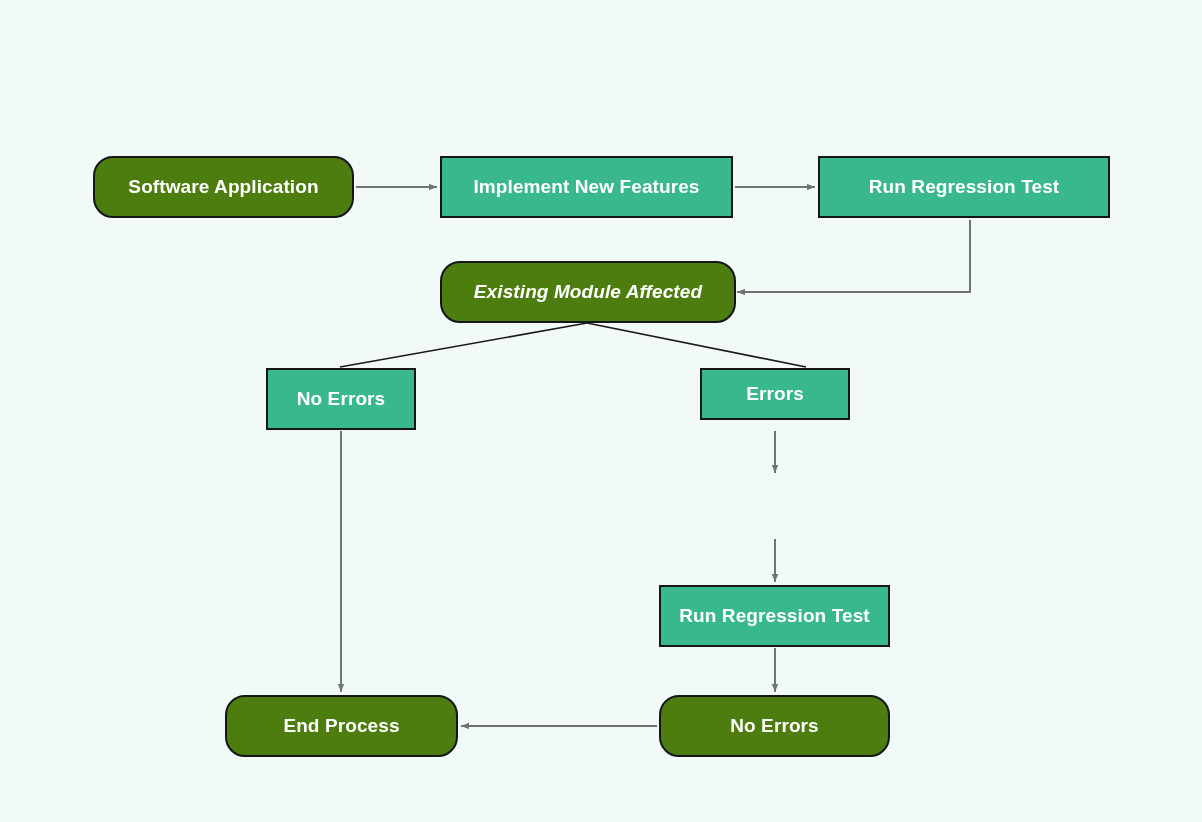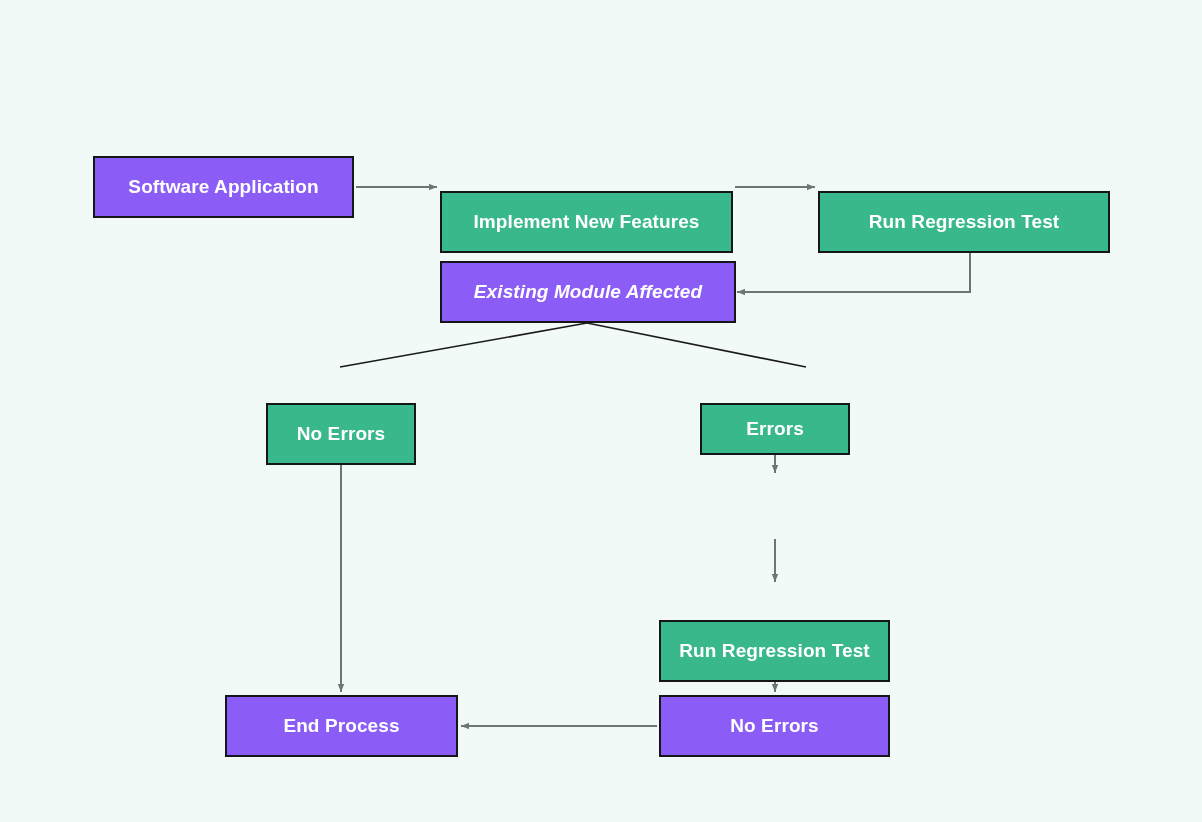--- a/index.html
+++ b/index.html
@@ -46,22 +46,22 @@
     align-items: center;
     justify-content: center;
     color: #ffffff;
     font-size: 19px;
     font-weight: bold;
     text-align: center;
     line-height: 1.1;
     padding: 0 10px;
     letter-spacing: 0.1px;
   }
-  .node.purple { background: #8b5cf6; }
-  .node.green  { background: #39b98b; margin-top: 35px; }
+  .node.purple { background: #4d7c0f; border-radius: 20px; }
+  .node.green  { background: #39b98b; }
 </style>
 </head>
 <body>
 
 <div id="canvas">
 
 
   <svg id="edges" viewBox="0 0 1202 822">
     <defs>
       <marker id="arrow-gray" markerWidth="9" markerHeight="9" refX="8" refY="3.2" orient="auto" markerUnits="userSpaceOnUse">

